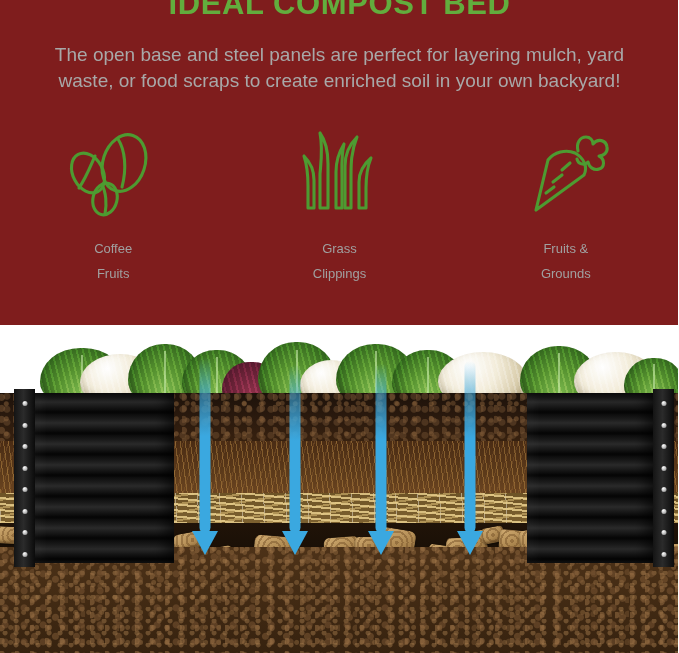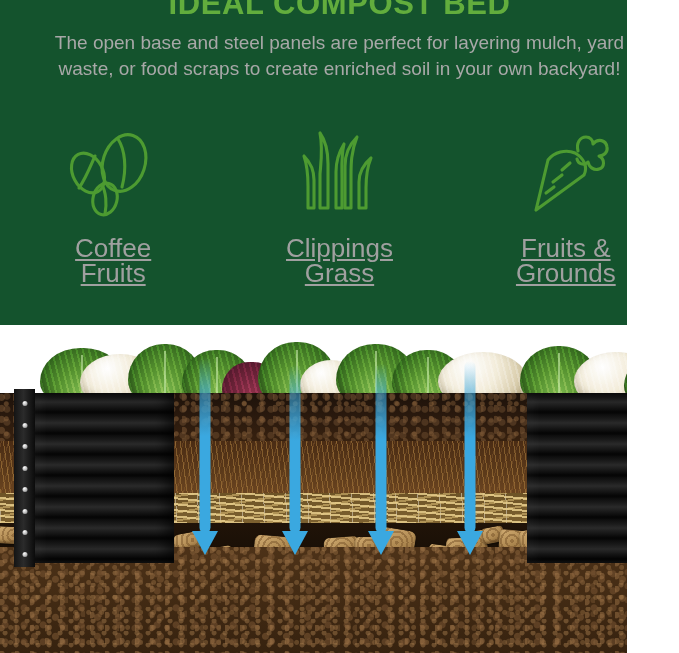--- a/index.html
+++ b/index.html
@@ -1,41 +1,41 @@
 <!DOCTYPE html>
 <html><head>
 <meta charset="utf-8">
 <style>
   html,body{margin:0;padding:0;}
   body{
     width:679px;height:653px;overflow:hidden;background:#ffffff;
     font-family:"Liberation Sans","DejaVu Sans",sans-serif;
     -webkit-font-smoothing:antialiased;
   }
-  .page{position:relative;width:627px;height:653px;overflow:hidden;background:#14532d;}
+  .page{position:relative;width:678px;height:653px;overflow:hidden;background:#7f1d1d;}
 
   
   .header{position:absolute;left:0;top:0;width:679px;text-align:center;}
   .headline{
     position:absolute;left:0;top:-12px;width:679px;
     font-size:31px;font-weight:700;letter-spacing:.6px;
     color:#62ad3d;line-height:32px;white-space:nowrap;
   }
   .subline{
-    position:absolute;left:50%;transform:translateX(-50%);top:30px;width:600px;
+    position:absolute;left:50%;transform:translateX(-50%);top:42px;width:600px;
     font-size:19px;line-height:25.5px;color:#a8a8a8;font-weight:400;
   }
 
   
   .features{position:absolute;left:0;top:128px;width:679px;height:175px;display:flex;}
   .feature{flex:1;display:flex;flex-direction:column;align-items:center;}
   .feat-icon{width:120px;height:92px;display:flex;align-items:center;justify-content:center;}
   .feat-label{
     margin-top:16px;text-align:center;color:#a0a0a0;
-    font-size:26px;line-height:25px;font-weight:400;text-decoration:underline;
+    font-size:13px;line-height:25px;font-weight:400;
   }
 
   
   .photo{position:absolute;left:0;top:325px;width:679px;height:328px;overflow:hidden;background:#fff;}
 
   
   .veg-row{position:absolute;left:0;top:0;width:679px;height:75px;overflow:hidden;}
   .veg{position:absolute;bottom:-6px;border-radius:48% 48% 38% 38%/58% 58% 42% 42%;}
   .veg.cab{
     background:
@@ -195,22 +195,22 @@
       <div class="feat-icon">
         <svg width="104" height="88" viewBox="0 0 104 88" fill="none" stroke="#4d9b31" stroke-width="3.1" stroke-linecap="round" stroke-linejoin="round">
           <path d="M41 78 L41 34 C41 20 38 10 33 3 C36 18 34 32 33 44 L33 78 Z"></path>
           <path d="M58 78 L58 36 C58 24 63 14 70 7 C64 22 64 34 64 46 L64 78 Z"></path>
           <path d="M49 78 L49 42 C49 30 52 22 57 14 C54 27 55 38 55 48 L55 78 Z"></path>
           <path d="M27 78 L27 50 C27 40 23 32 17 26 C21 38 21 48 21 56 L21 78 Z"></path>
           <path d="M72 78 L72 52 C72 42 77 34 84 28 C79 40 79 50 79 58 L79 78 Z"></path>
         </svg>
       </div>
       <div class="feat-label">
+        <div>Grass</div>
         <div>Clippings</div>
-        <div>Grass</div>
       </div>
     </div>
 
     <div class="feature">
       <div class="feat-icon">
         <svg width="104" height="88" viewBox="0 0 104 88" fill="none" stroke="#4d9b31" stroke-width="3.1" stroke-linecap="round" stroke-linejoin="round">
           <path d="M61 23 C70 28 74 37 70 45 L22 80 L34 30 C40 22 52 19 61 23 Z"></path>
           <path d="M64 21 C62 13 66 7 72 7 C76 7 79 10 79 14 C84 8 92 10 93 17 C94 22 90 26 85 26 C91 29 91 37 85 39 C80 41 75 37 74 32 C70 36 64 34 63 29"></path>
           <path d="M56 33 L48 40"></path>
           <path d="M48 45 L39 52"></path>

